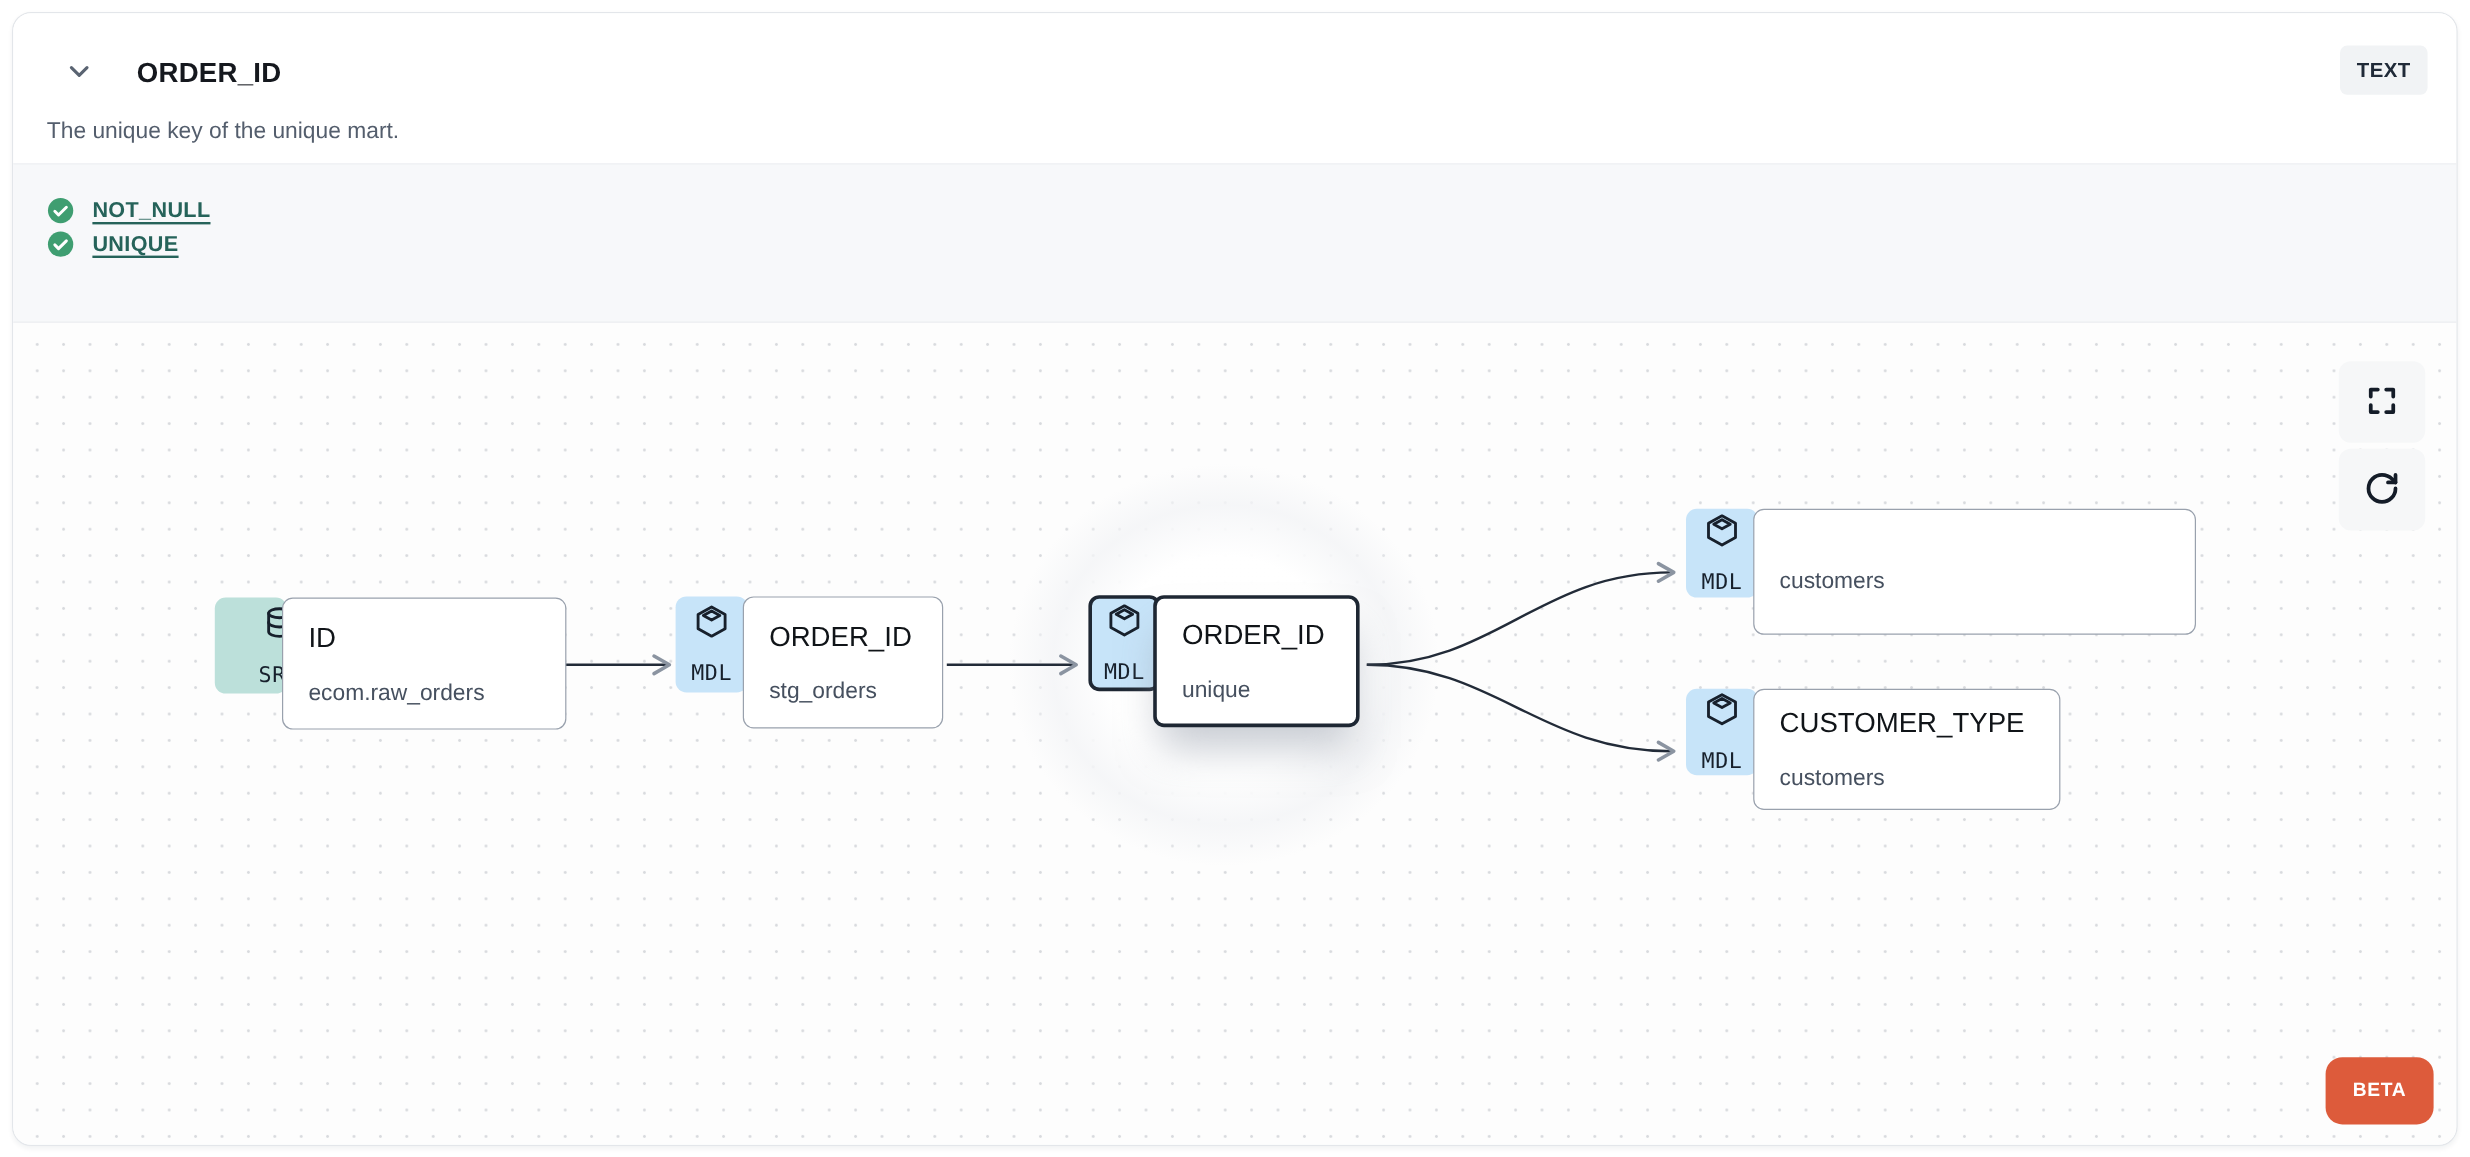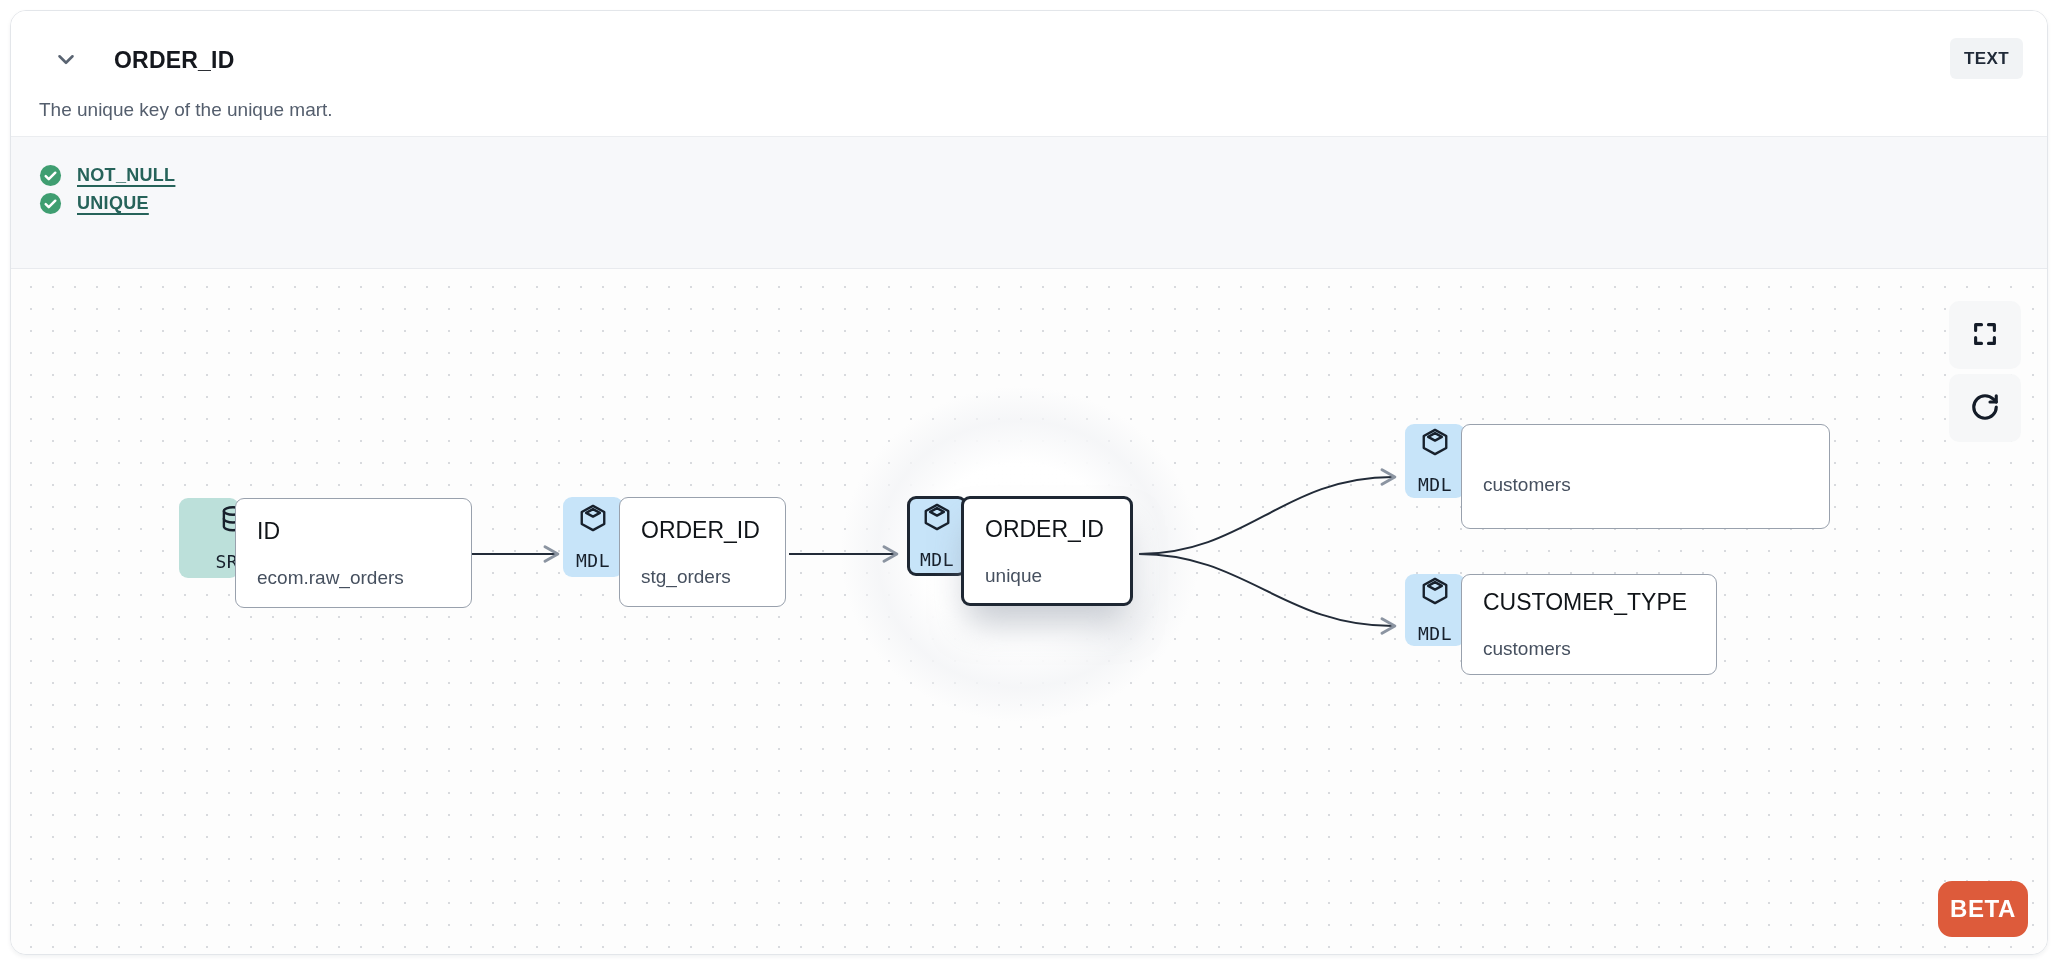--- a/index.html
+++ b/index.html
@@ -72,21 +72,21 @@
   
   .canvas-controls { position: absolute; right: 26px; top: 32px; display: flex;
     flex-direction: column; gap: 5px; }
   .ctrl-btn { width: 72px; height: 68px; border: none; border-radius: 10px;
     background: #f6f7f8; display: flex; align-items: center; justify-content: center;
     cursor: pointer; }
   .ctrl-btn svg { stroke: #141c28; }
 
   .beta-badge { position: absolute; right: 19px; bottom: 17px; width: 90px; height: 56px;
     background: #dd5b3b; border-radius: 14px; display: flex; align-items: center;
-    justify-content: center; color: #ffffff; font-size: 24px; font-weight: 700;
+    justify-content: center; color: #ffffff; font-size: 16px; font-weight: 700;
     letter-spacing: 0.6px; }
 </style>
 </head>
 <body>
 
 <div class="page-card">
 
   <div class="card-header">
     <button class="chevron-btn">
       <span>

